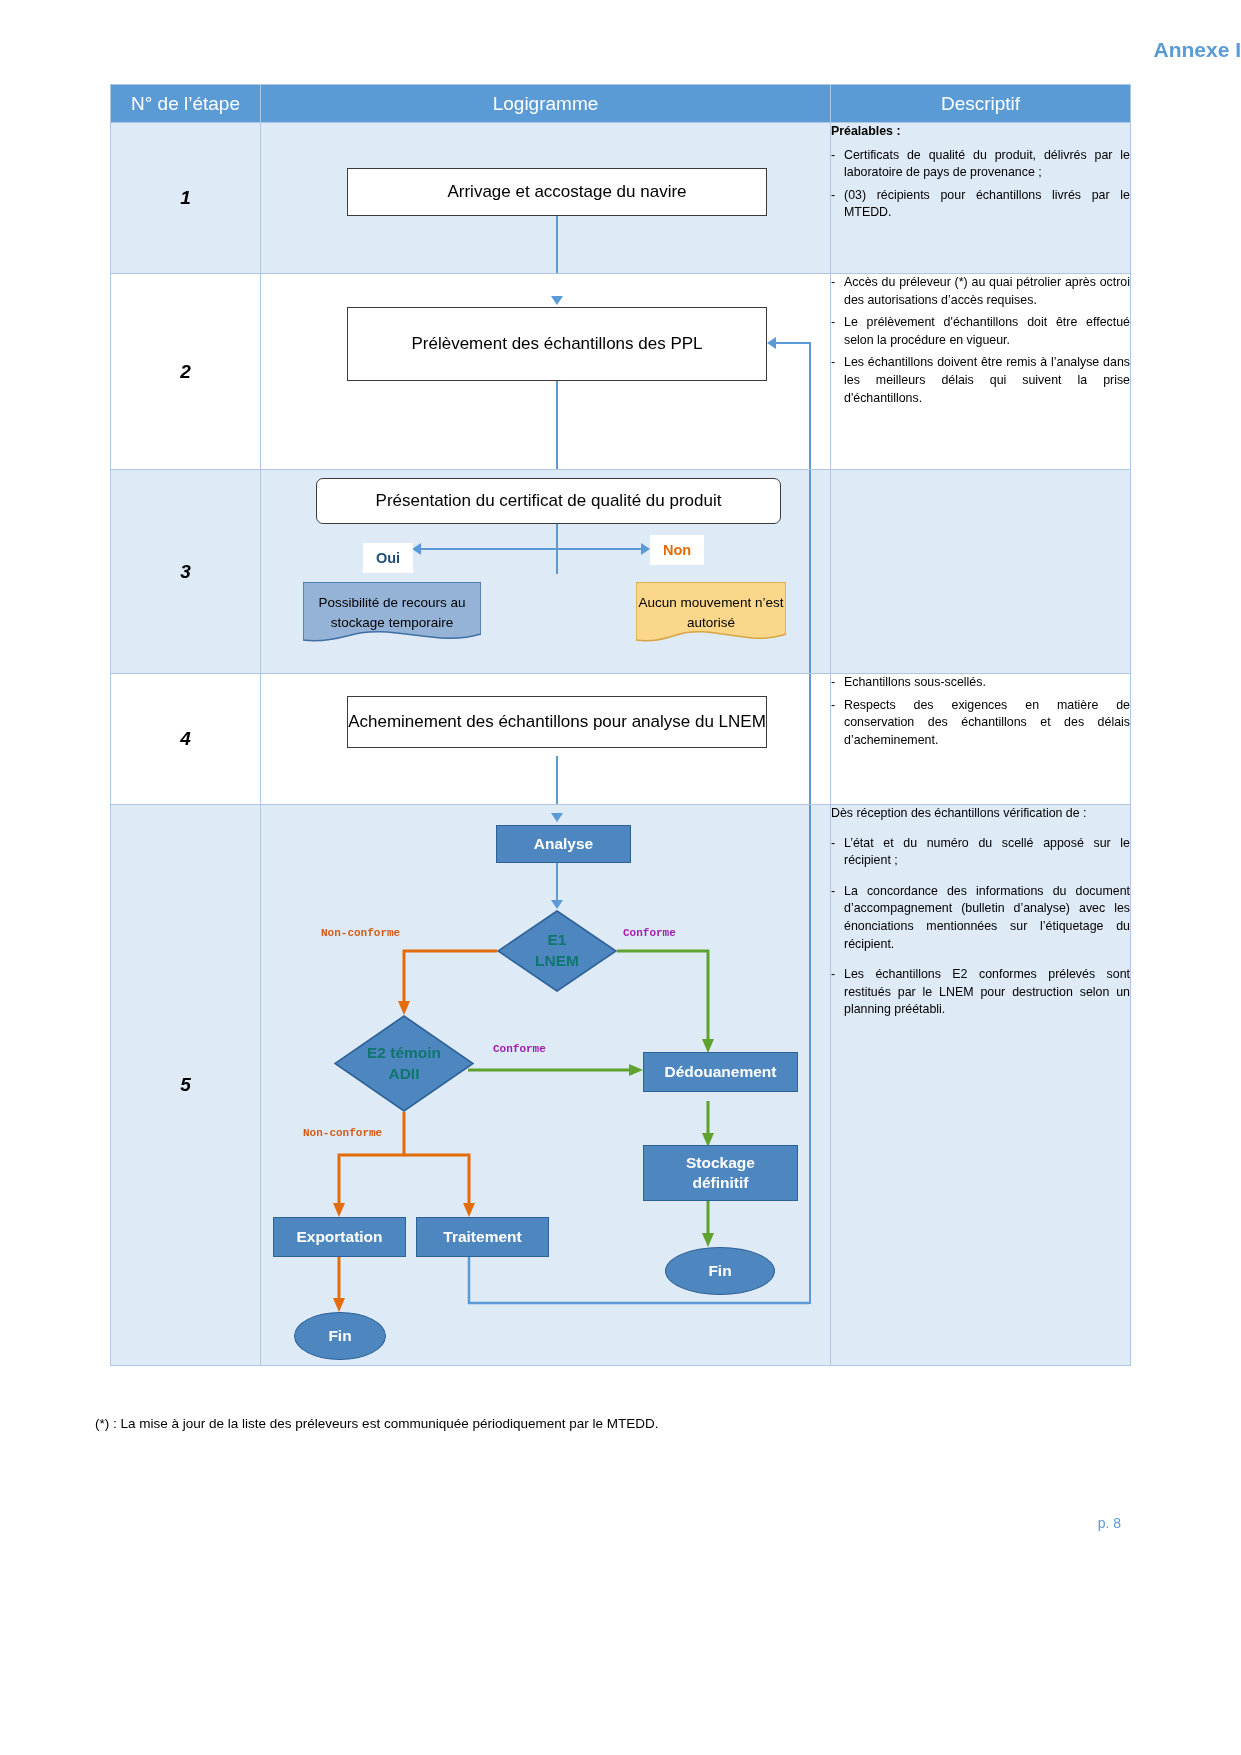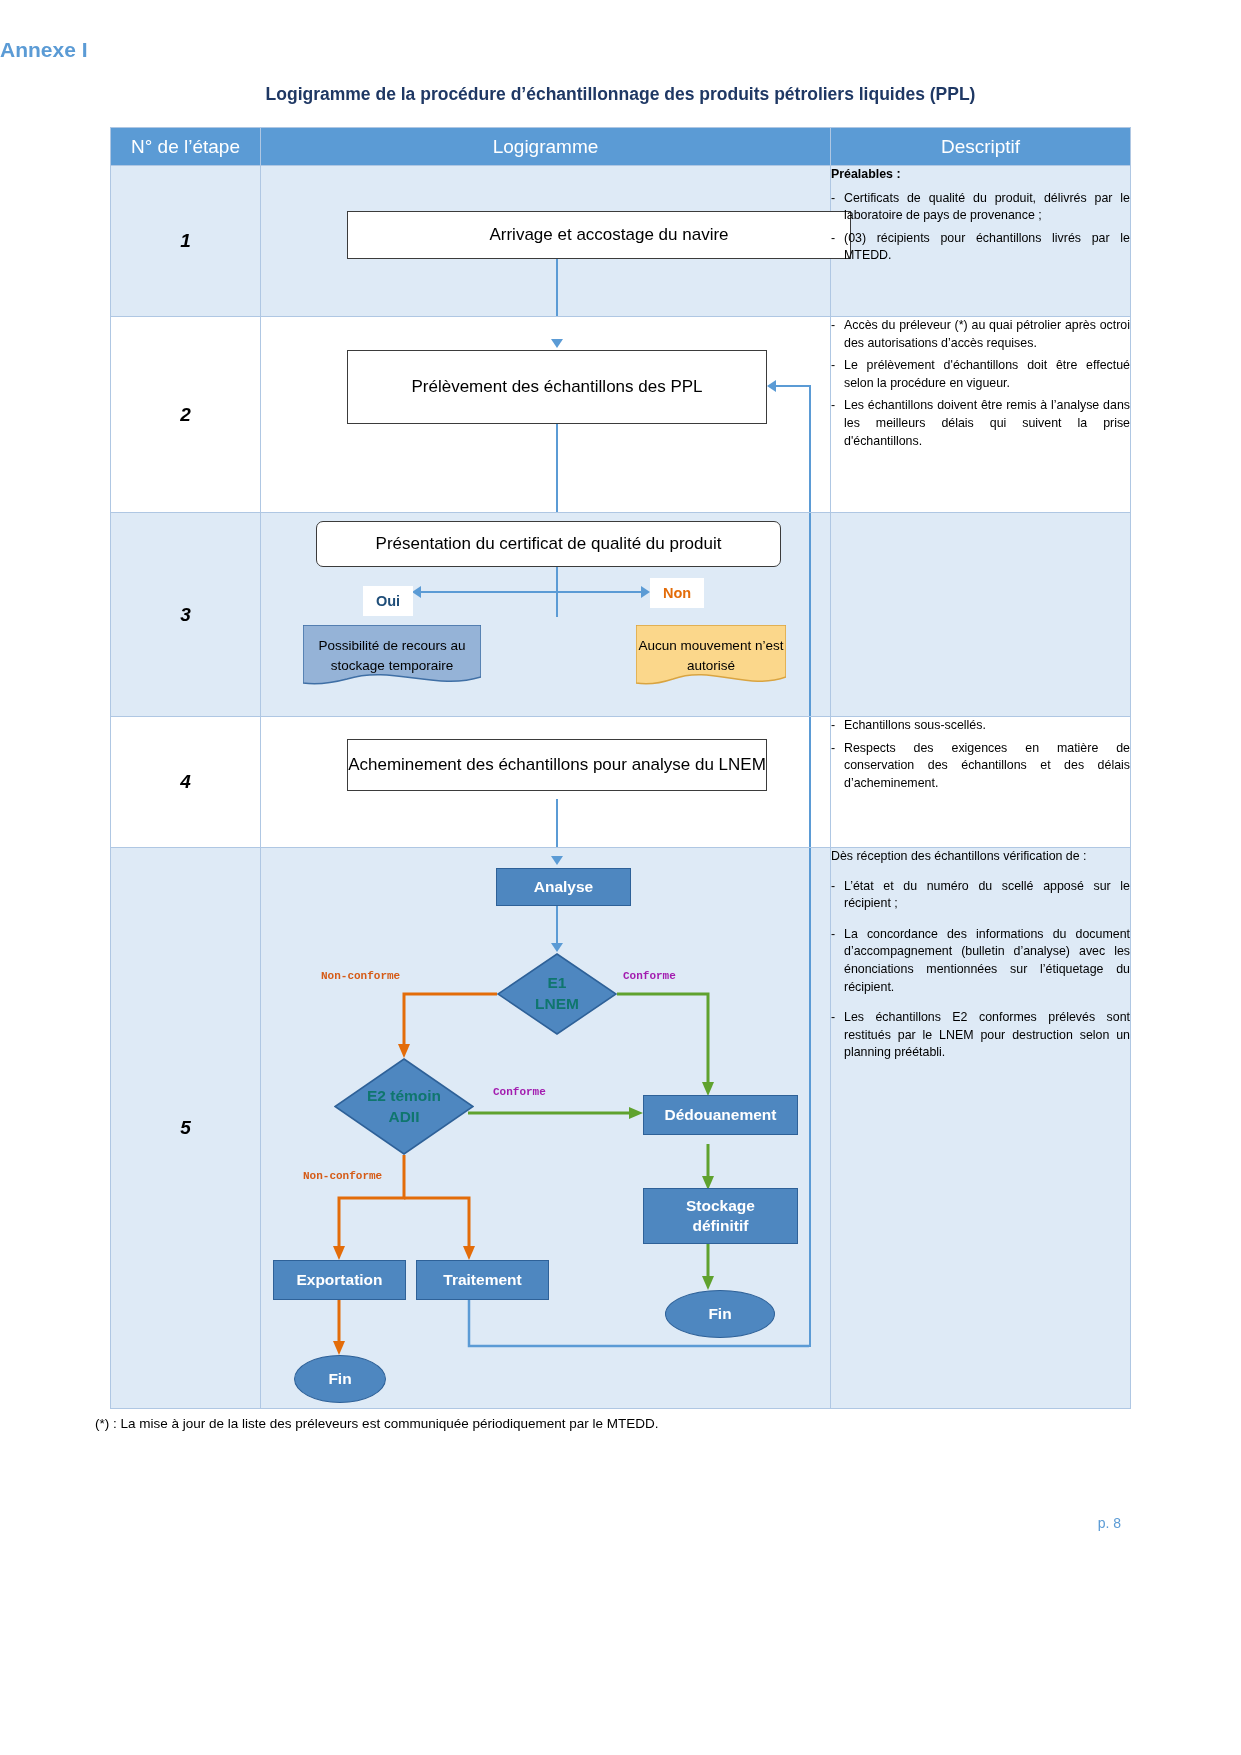--- a/index.html
+++ b/index.html
@@ -8,21 +8,21 @@
     width: 1241px; height: 1755px;
     background: #ffffff;
     font-family: "Liberation Sans", sans-serif;
     color: #000;
     position: relative;
     overflow: hidden;
   }
   .page { position:relative; width:1241px; height:1755px; }
 
   .title-main {
-    text-align:left;
+    text-align:right;
     color:#5B9BD5;
     font-weight:bold;
     font-size:21px;
     margin-top:38px;
   }
   .title-sub {
     text-align:center;
     color:#1F3864;
     font-weight:bold;
     font-size:17.5px;
@@ -179,42 +179,41 @@
     color:#5B9BD5;
     font-size:14px;
   }
 </style>
 </head>
 <body>
 
 <div class="page">
 
   <div class="title-main">Annexe I</div>
-  <div class="title-sub">Logigramme de la procédure d’échantillonnage des produits pétroliers liquides (PPL)</div>
 
   <table class="logi">
     <colgroup>
       <col class="col-step">
         <col class="col-logi">
         <col class="col-desc">
     </colgroup>
     <thead>
       <tr>
         <th>N° de l’étape</th>
         <th>Logigramme</th>
         <th>Descriptif</th>
       </tr>
     </thead>
     <tbody>
 
       <tr class="shade">
         <td class="stepnum">1</td>
         <td class="logi-cell">
           <div class="flow" style="height:150px;">
-            <div class="procbox" style="left:86px; top:45px; width:504px; height:48px;padding-left:20px;">
+            <div class="procbox" style="left:86px; top:45px; width:420px; height:48px;padding-left:20px;">
               <span>Arrivage et accostage du navire</span>
             </div>
             <div class="vline" style="left:295px; top:93px; height:57px;"></div>
           </div>
         </td>
         <td class="desc-cell">
           <div class="desc-head">Préalables :</div>
           <ul class="dash">
             <li>Certificats de qualité du produit, délivrés par le laboratoire de pays de provenance ;</li>
             <li>(03) récipients pour échantillons livrés par le MTEDD.</li>

